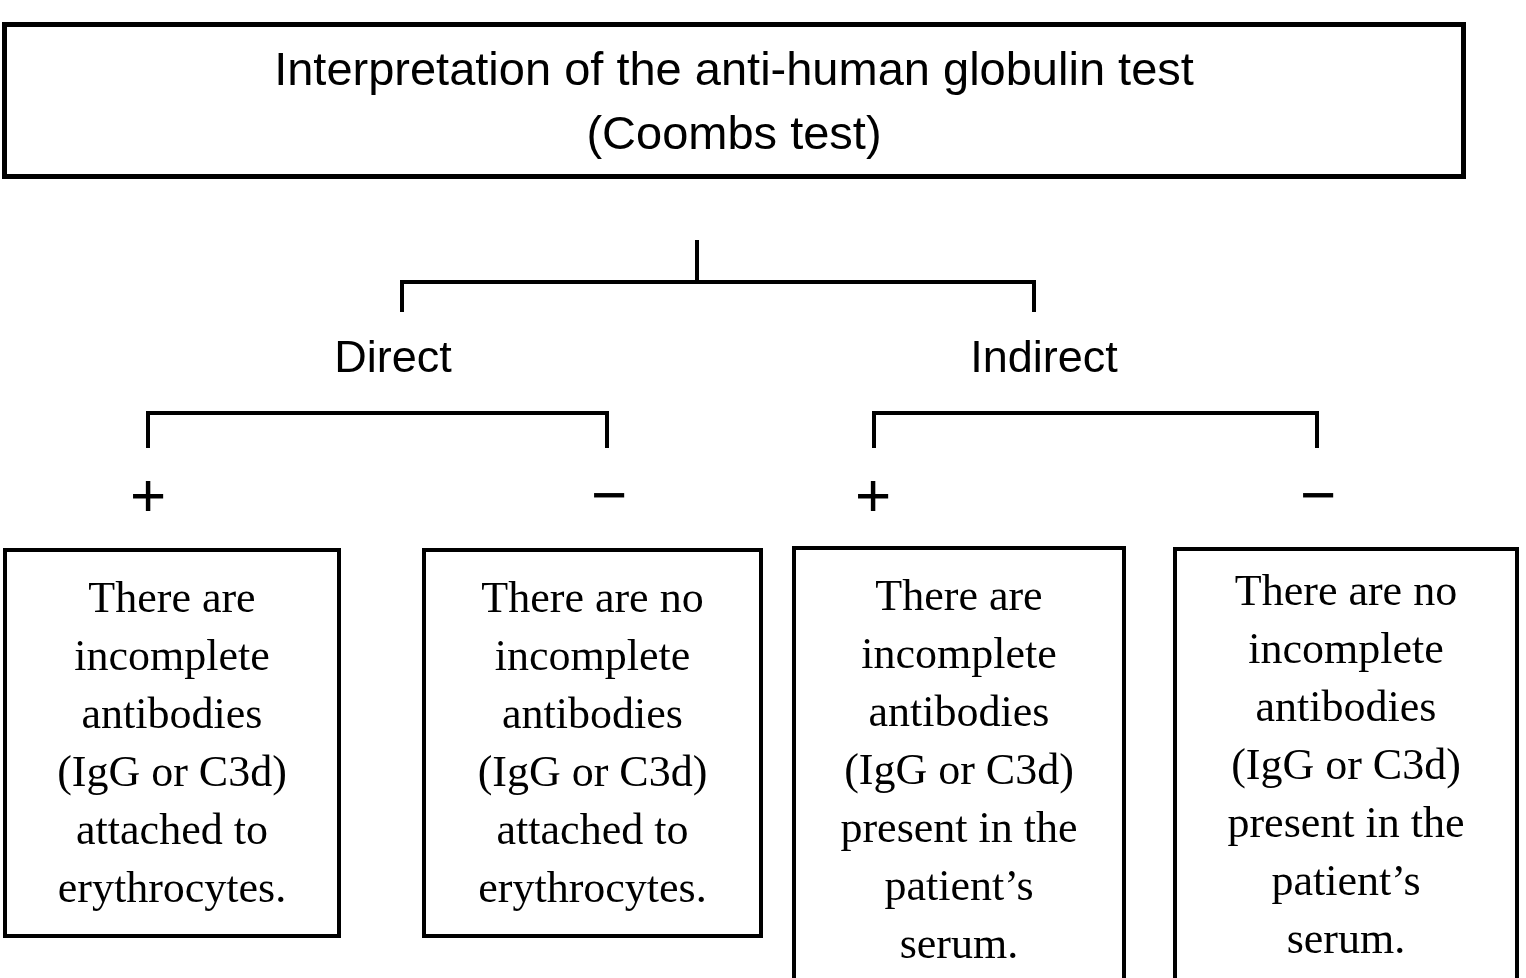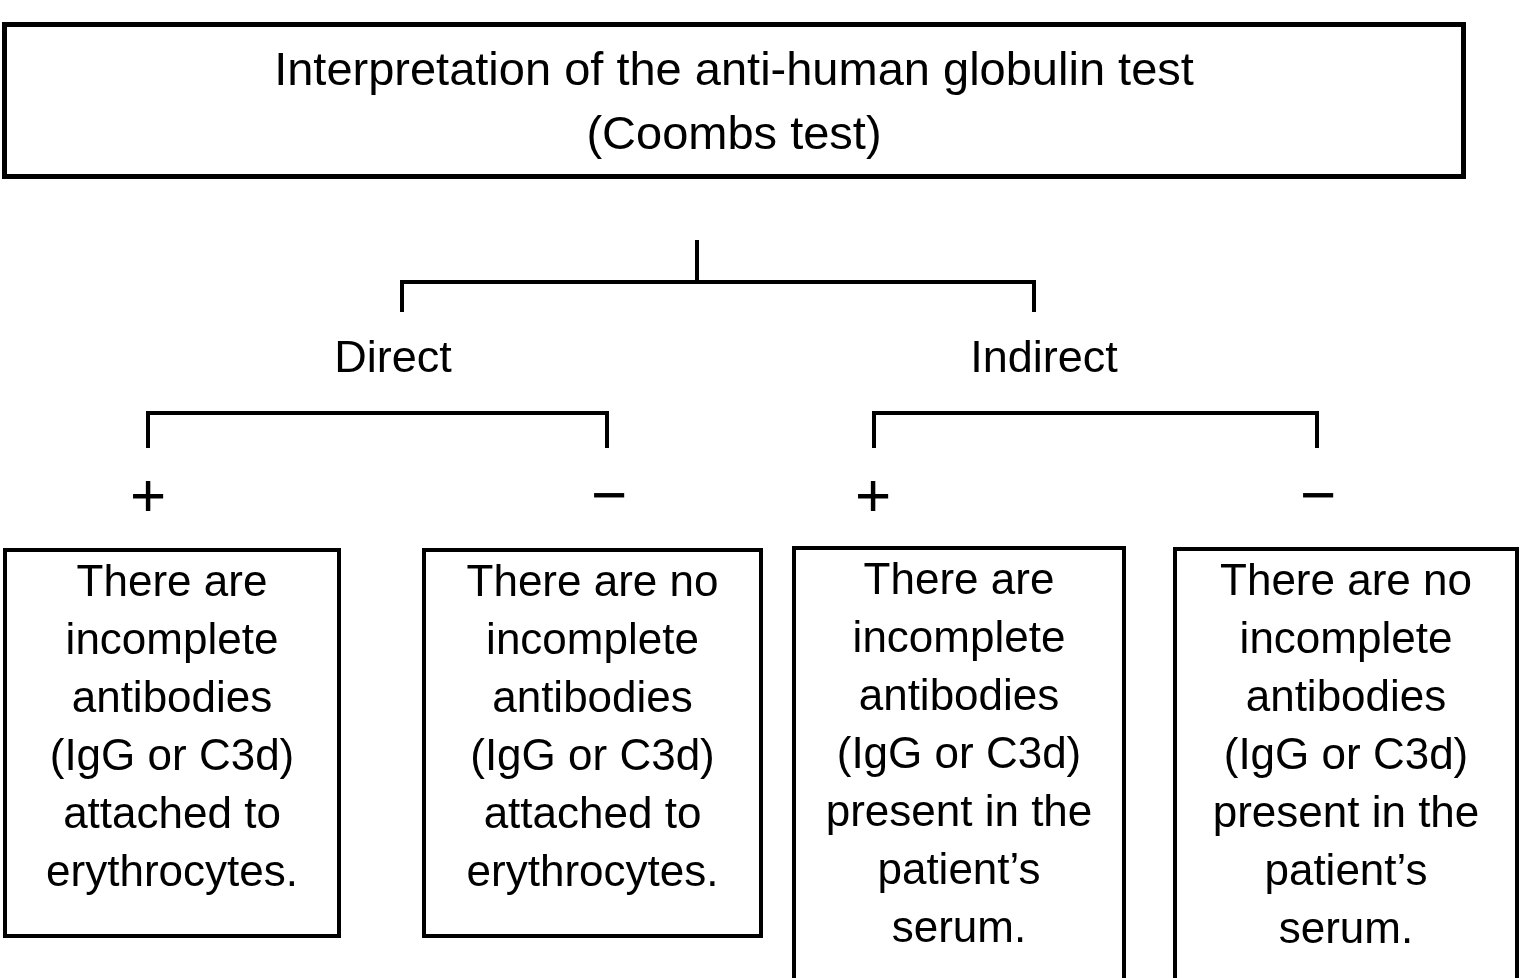--- a/index.html
+++ b/index.html
@@ -66,22 +66,23 @@
   }
   .sign.s0 { left: 98px; }
   .sign.s1 { left: 559px; }
   .sign.s2 { left: 823px; }
   .sign.s3 { left: 1268px; }
   .result-box {
     position: absolute;
     border: 4px solid #000000;
     box-sizing: border-box;
     display: flex;
-    align-items: flex-start;
+    align-items: center;
     justify-content: center;
+    font-family: Liberation Serif, serif;
   }
   .result-box.b0 { left: 3px;    top: 528px; width: 338px; height: 390px; }
   .result-box.b1 { left: 422px;  top: 528px; width: 341px; height: 390px; }
   .result-box.b2 { left: 792px;  top: 526px; width: 334px; height: 447px; }
   .result-box.b3 { left: 1173px; top: 527px; width: 346px; height: 436px; }
   .result-text {
     font-size: 44px;
     line-height: 58px;
     text-align: center;
     white-space: pre-line;

